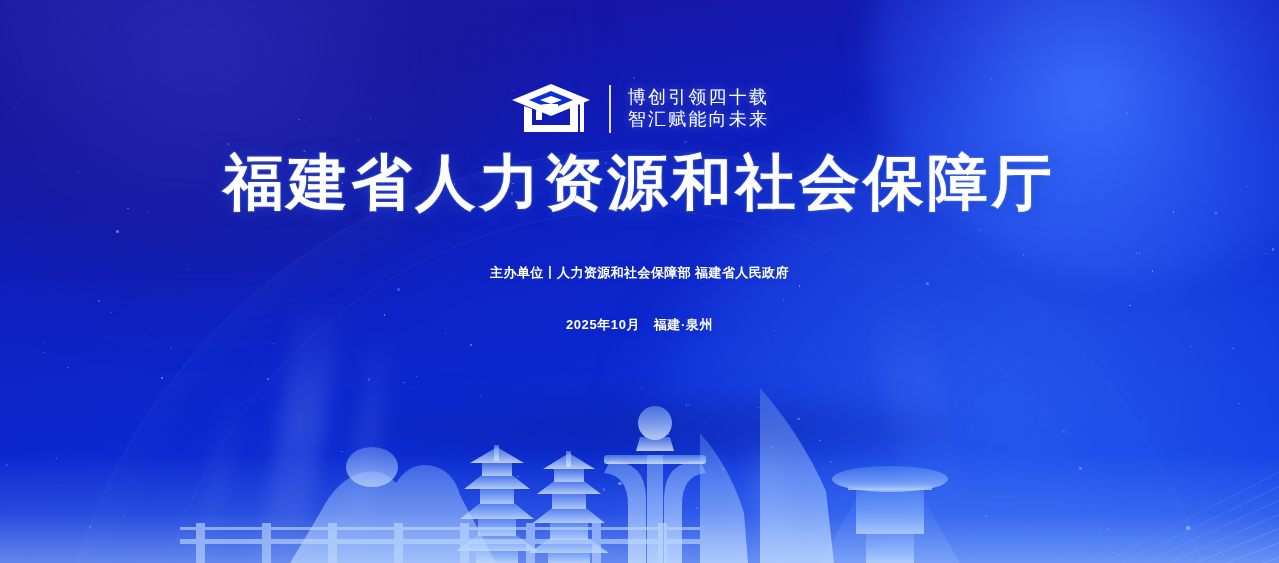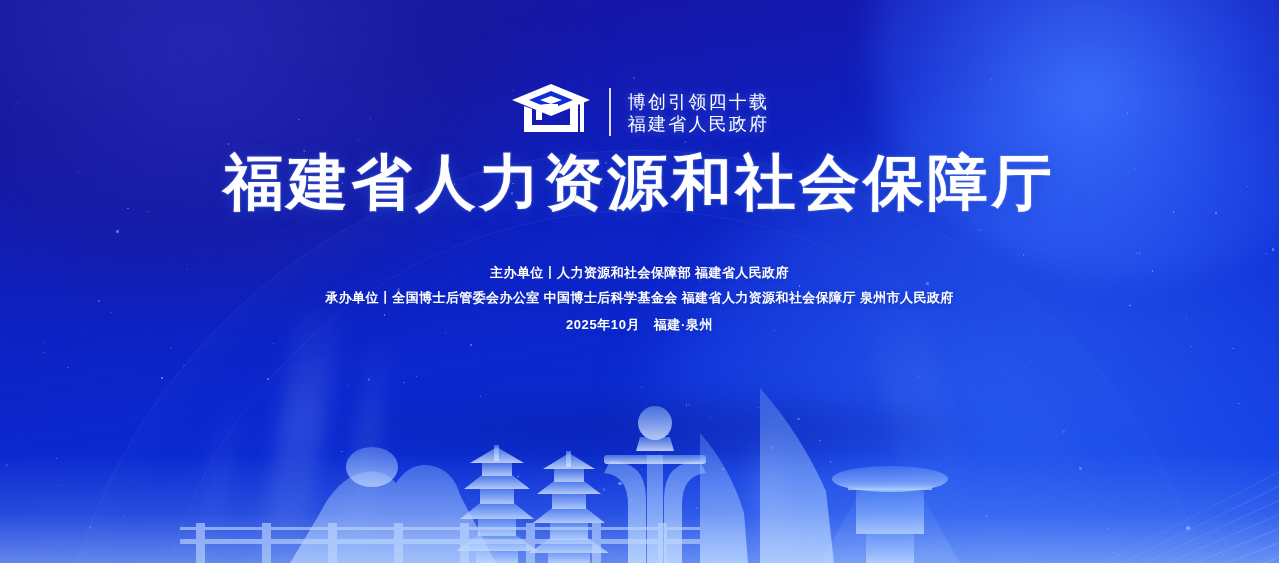--- a/index.html
+++ b/index.html
@@ -81,21 +81,21 @@
     position:absolute;left:0;right:0;bottom:0;height:110px;
     background:linear-gradient(to top,rgba(170,205,255,.55) 0%,rgba(140,185,255,.22) 45%,rgba(120,170,255,0) 100%);
     pointer-events:none;
   }
 
   
   .content{position:absolute;inset:0;text-align:center;}
 
   .logo-row{
     position:absolute;left:0;right:0;top:82px;
-    display:flex;align-items:flex-end;justify-content:center;gap:17px;
+    display:flex;align-items:center;justify-content:center;gap:17px;
   }
   .cap-icon{width:82px;height:54px;flex:none;}
   .divider-bar{width:2px;height:48px;background:rgba(255,255,255,.85);flex:none;}
   .slogan{
     text-align:left;color:#ffffff;line-height:1.22;
     font-size:18px;letter-spacing:2.2px;font-weight:400;
     text-shadow:0 0 8px rgba(120,170,255,.55);
   }
 
   .main-title{
@@ -384,26 +384,25 @@
           <path d="M41 9 L63 18 L41 27 L19 18 Z" fill="#0f2fd6"></path>
           <path d="M41 14 L52 18 L41 22 L30 18 Z" fill="#ffffff"></path>
           <path d="M14 24 L14 50 L68 50 L68 22 L60 25 L60 43 L22 43 L22 27 Z"></path>
           <rect x="70" y="20" width="4" height="30"></rect>
           <path d="M26 30 Q26 22 36 22 L48 22 L48 28 L37 28 Q32 28 32 32 L32 38 L26 38 Z"></path>
         </g>
       </svg>
       <div class="divider-bar"></div>
       <div class="slogan">
         <div>博创引领四十载</div>
-        <div>福建省人民政府</div>
+        <div>智汇赋能向未来</div>
       </div>
     </div>
 
     <div class="main-title">福建省人力资源和社会保障厅</div>
 
     <div class="org-block">
       <div class="org-line">主办单位丨人力资源和社会保障部  福建省人民政府</div>
-      <div class="org-line">承办单位丨全国博士后管委会办公室  中国博士后科学基金会  福建省人力资源和社会保障厅  泉州市人民政府</div>
     </div>
 
     <div class="date-line">2025年10月　福建·泉州</div>
   </div>
 </div>
 
 </body></html>

